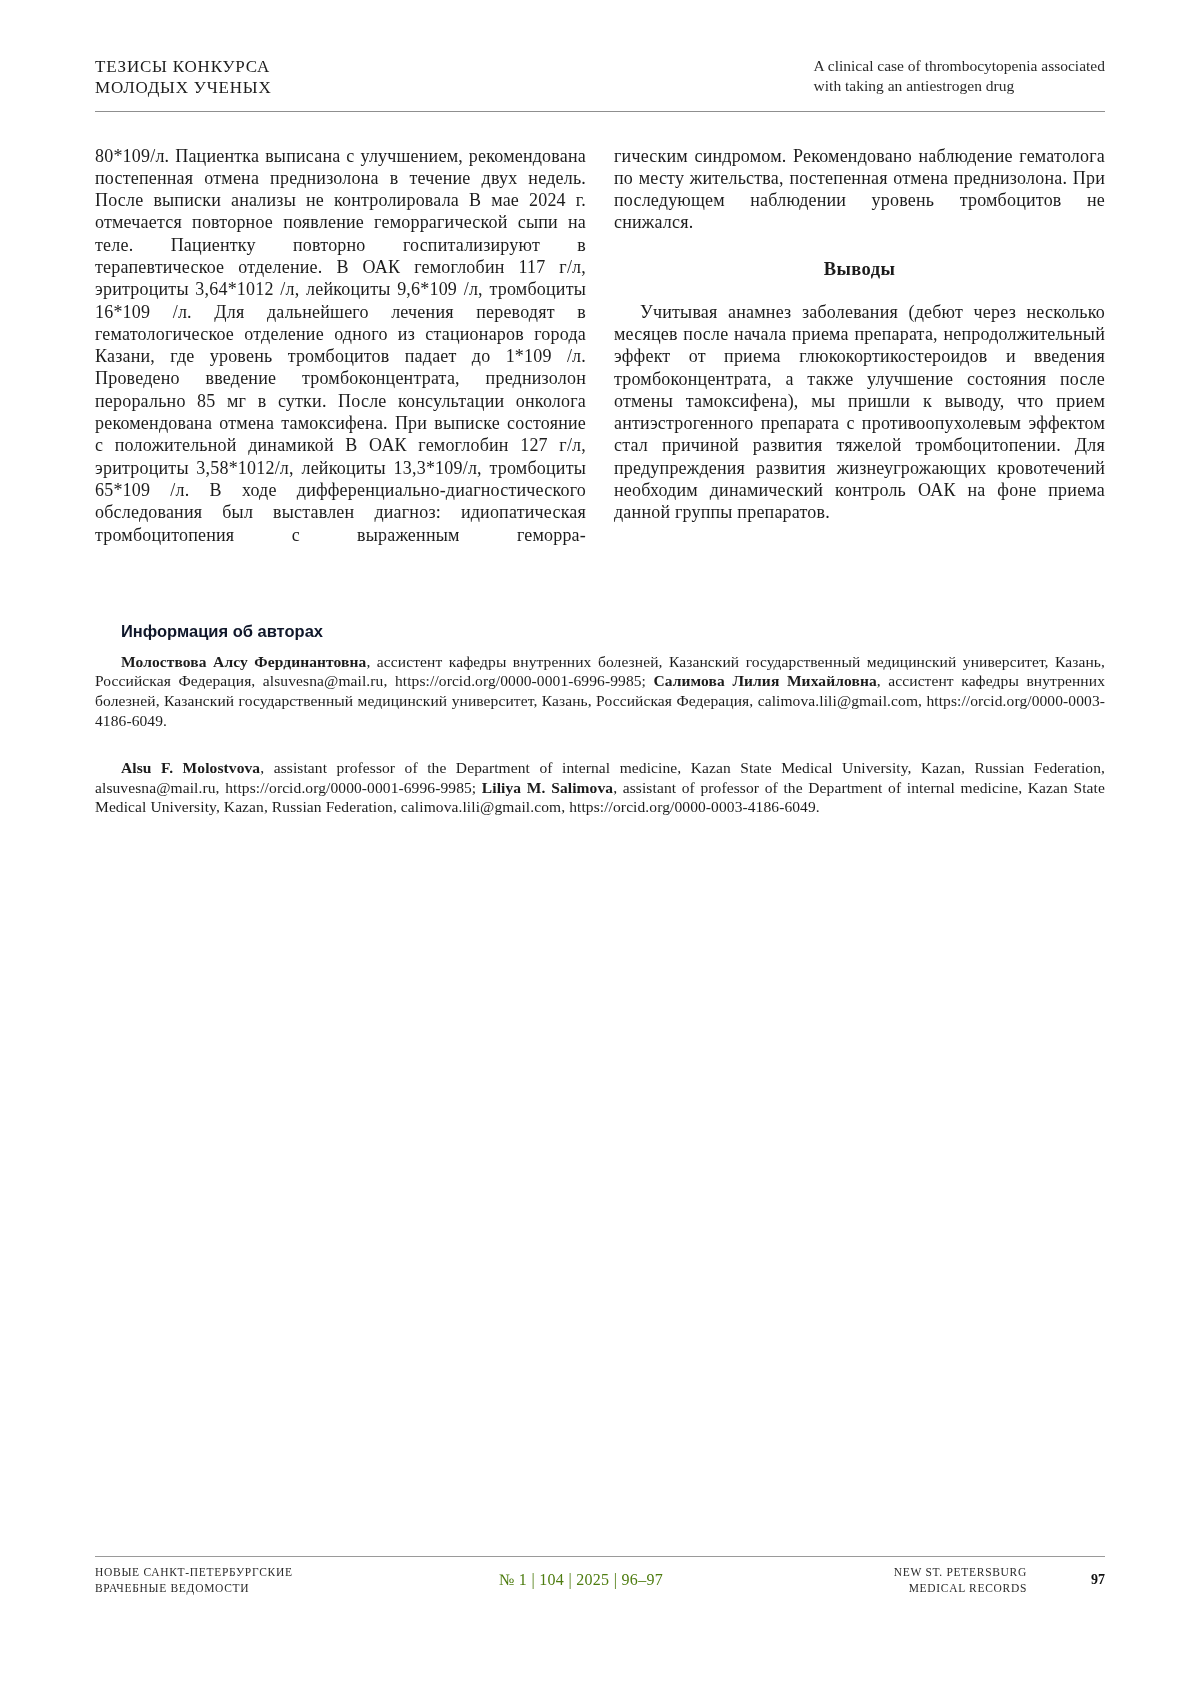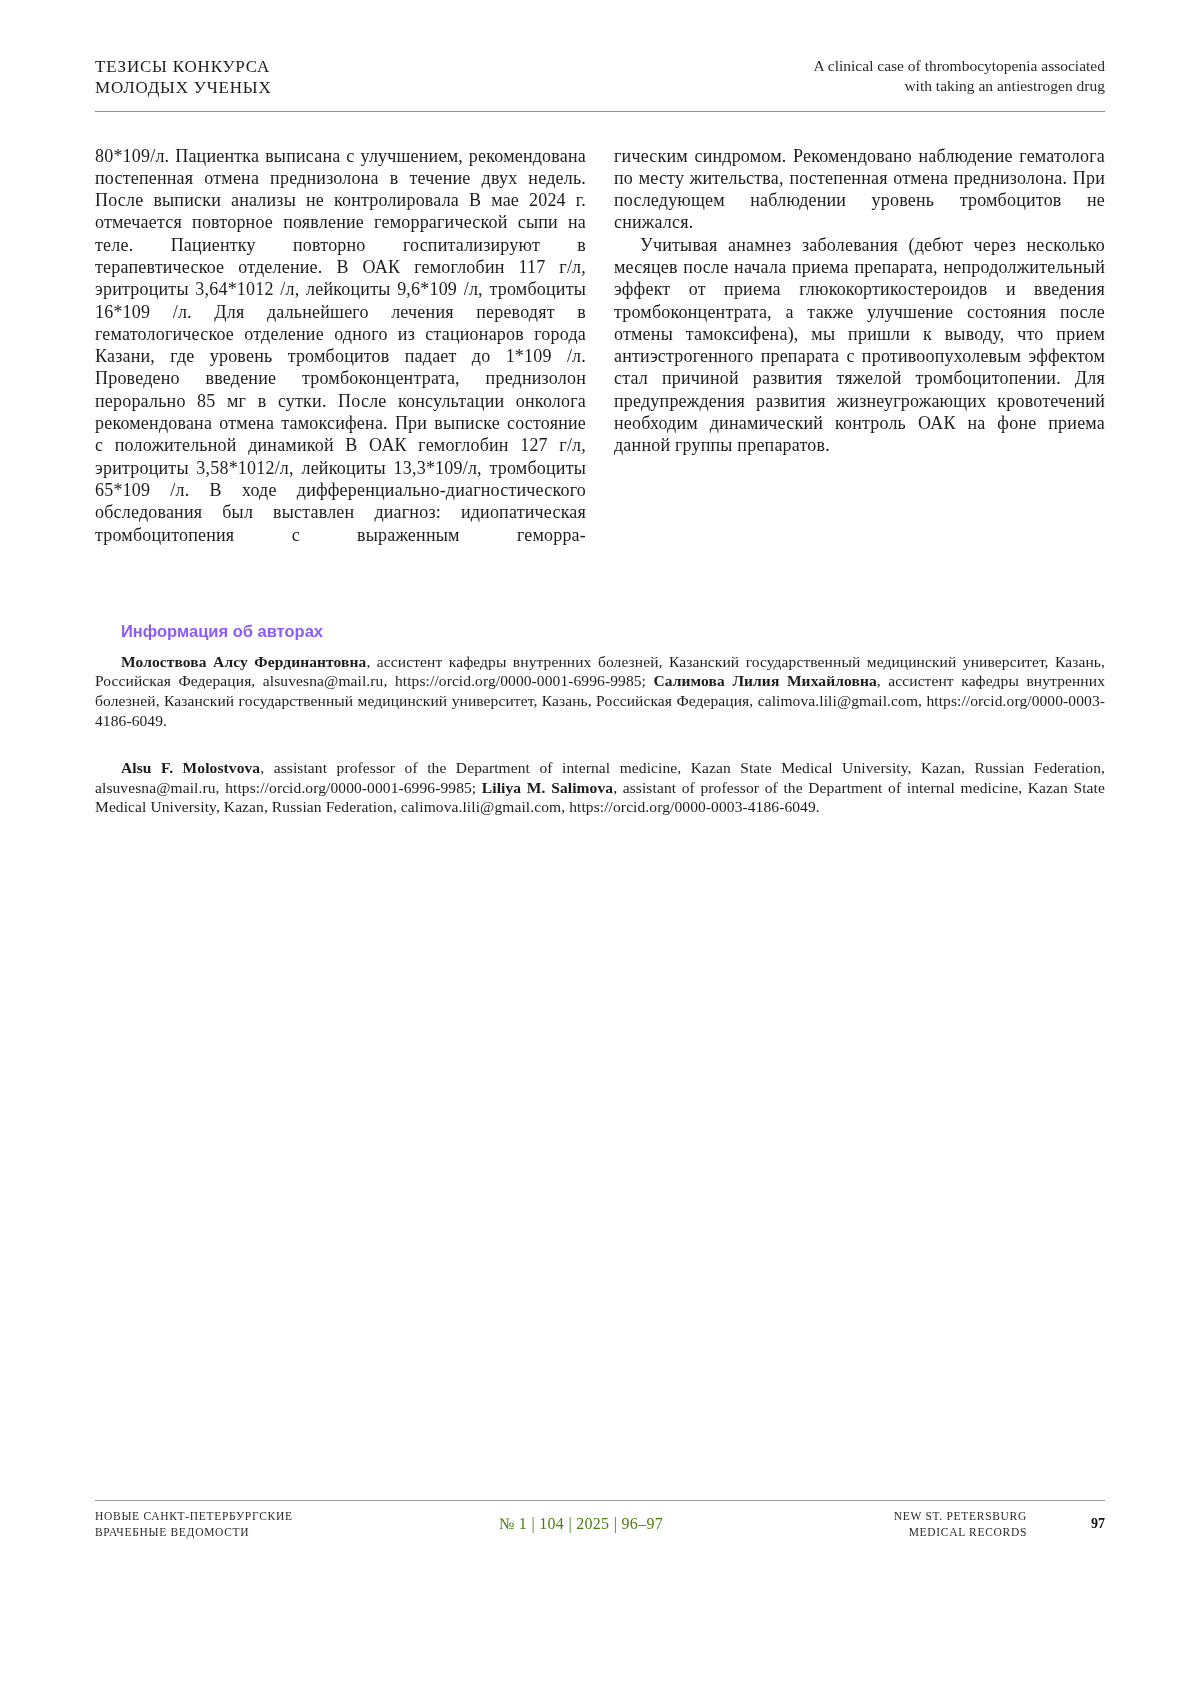--- a/index.html
+++ b/index.html
@@ -25,21 +25,21 @@
     border-bottom: 1px solid #8f8f8f;
   }
   .header-left {
     font-size: 17px;
     letter-spacing: 0.8px;
     line-height: 1.25;
     color: #1c1c1c;
   }
   .header-right {
     font-size: 15.5px;
-    text-align: right;
+    text-align: left;
     line-height: 1.3;
     color: #2a2a2a;
   }
   
   .columns {
     display: flex;
     gap: 28px;
     margin-top: 33px;
   }
   .col { flex: 1; min-width: 0; }
@@ -58,38 +58,38 @@
     letter-spacing: 0.4px;
     margin: 25px 0 21px 0;
   }
   
   .authors-ru { margin-top: 76px; }
   .authors-en { margin-top: 28px; }
   .authors-heading {
     font-family: "Liberation Sans", sans-serif;
     font-size: 16.5px;
     font-weight: bold;
-    color: #8b5cf6;
+    color: #0f172a;
     padding-left: 26px;
     margin-bottom: 11px;
   }
   .authors-text {
     font-size: 15.5px;
     line-height: 19.6px;
     text-align: justify;
     text-indent: 26px;
     letter-spacing: 0.1px;
   }
   .bold { font-weight: bold; }
   
   .footer {
     position: absolute;
     left: 95px;
     right: 95px;
-    top: 1500px;
+    top: 1556px;
     border-top: 1px solid #9a9a9a;
     padding-top: 7px;
   }
   .footer-row {
     display: flex;
     align-items: center;
   }
   .footer-left {
     width: 270px;
     font-size: 11.5px;
@@ -135,20 +135,21 @@
       <div>with taking an antiestrogen drug</div>
     </div>
   </header>
 
   <main class="columns">
     <div class="col">
       <p class="body-text justify-last">80*109/л. Пациентка выписана с улучшением, рекомендована постепенная отмена преднизолона в течение двух недель. После выписки анализы не контролировала В мае 2024 г. отмечается повторное появление геморрагической сыпи на теле. Пациентку повторно госпитализируют в терапевтическое отделение. В ОАК гемоглобин 117 г/л, эритроциты 3,64*1012 /л, лейкоциты 9,6*109 /л, тромбоциты 16*109 /л. Для дальнейшего лечения переводят в гематологическое отделение одного из стационаров города Казани, где уровень тромбоцитов падает до 1*109 /л. Проведено введение тромбоконцентрата, преднизолон перорально 85 мг в сутки. После консультации онколога рекомендована отмена тамоксифена. При выписке состояние с положительной динамикой В ОАК гемоглобин 127 г/л, эритроциты 3,58*1012/л, лейкоциты 13,3*109/л, тромбоциты 65*109 /л. В ходе дифференциально-диагностического обследования был выставлен диагноз: идиопатическая тромбоцитопения с выраженным геморра-</p>
     </div>
     <div class="col">
       <p class="body-text">гическим синдромом. Рекомендовано наблюдение гематолога по месту жительства, постепенная отмена преднизолона. При последующем наблюдении уровень тромбоцитов не снижался.</p>
+      <h2 class="conclusions-heading">Выводы</h2>
       <p class="body-text indent">Учитывая анамнез заболевания (дебют через несколько месяцев после начала приема препарата, непродолжительный эффект от приема глюкокортикостероидов и введения тромбоконцентрата, а также улучшение состояния после отмены тамоксифена), мы пришли к выводу, что прием антиэстрогенного препарата с противоопухолевым эффектом стал причиной развития тяжелой тромбоцитопении. Для предупреждения развития жизнеугрожающих кровотечений необходим динамический контроль ОАК на фоне приема данной группы препаратов.</p>
     </div>
   </main>
 
   <section class="authors authors-ru">
     <h3 class="authors-heading">Информация об авторах</h3>
     <p class="authors-text"><span class="bold">Молоствова Алсу Фердинантовна</span><span>, ассистент кафедры внутренних болезней, Казанский государственный медицинский университет, Казань, Российская Федерация, alsuvesna@mail.ru, https://orcid.org/0000-0001-6996-9985; </span><span class="bold">Салимова Лилия Михайловна</span><span>, ассистент кафедры внутренних болезней, Казанский государственный медицинский университет, Казань, Российская Федерация, calimova.lili@gmail.com, https://orcid.org/0000-0003-4186-6049.</span></p>
   </section>
 
   <section class="authors authors-en">

